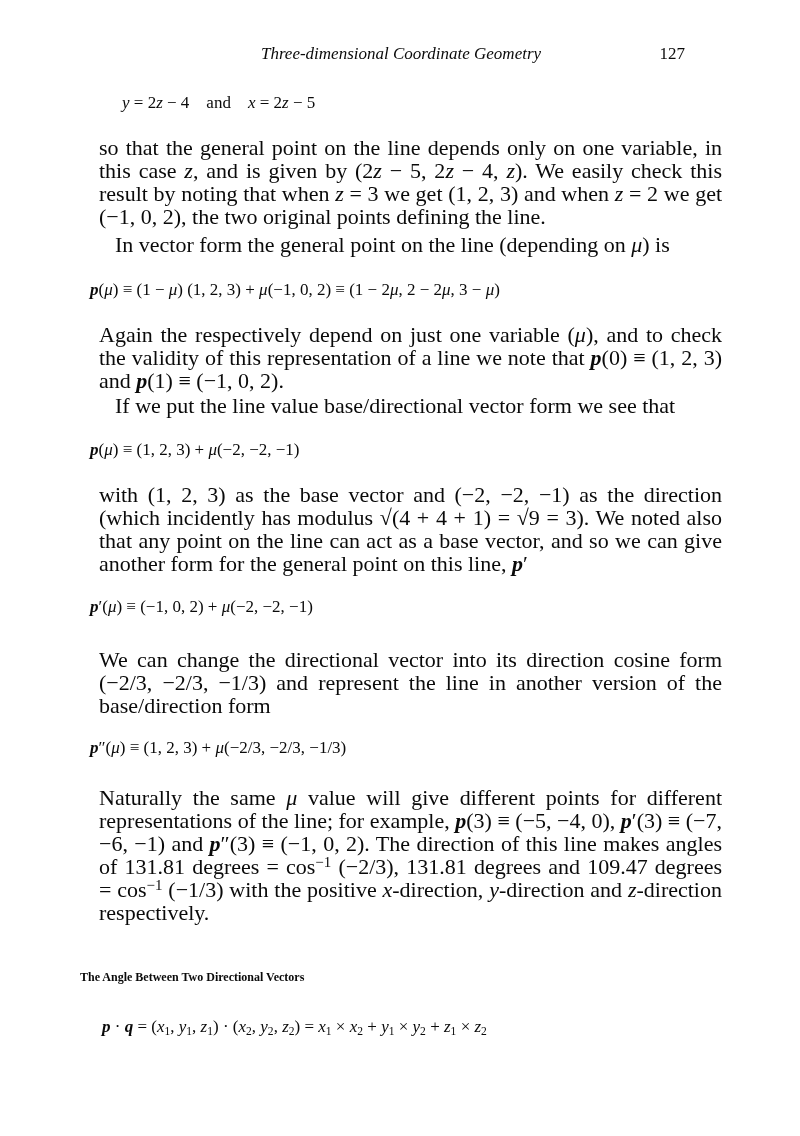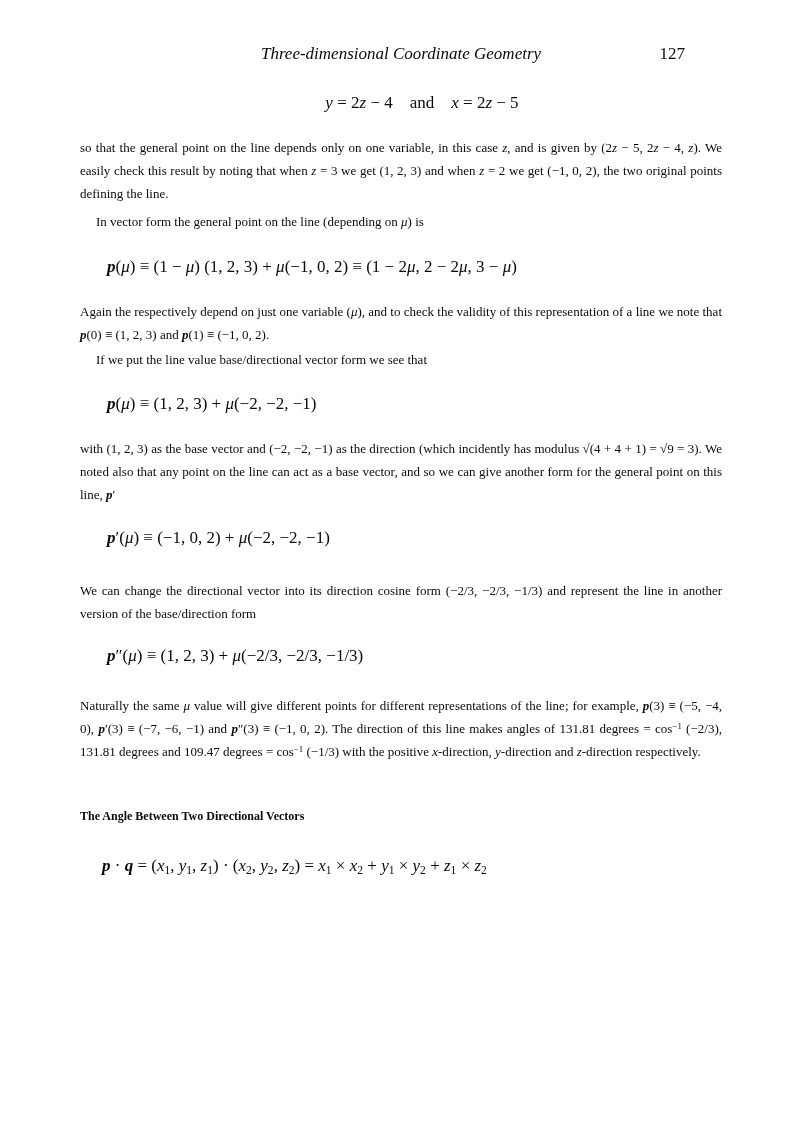--- a/index.html
+++ b/index.html
@@ -24,30 +24,31 @@
   }
   .running-title{
     display:block;text-align:center;
     font-style:italic;
   }
   .page-number{
     position:absolute;top:0;right:37px;
     font-style:normal;
   }
   .para{
-    font-size:13px;line-height:23px;
+    font-size:22px;line-height:23px;
     text-align:justify;
+    margin-left:19px;
   }
   .para.indent{ text-indent:16px; }
   .eq{
     font-size:17px;line-height:23px;
     white-space:nowrap;
   }
-  .eq.ml42{ margin-left:42px;text-align:center; }
-  .eq.ml26{ margin-left:27px; }
+  .eq.ml42{ margin-left:42px; }
+  .eq.ml26{ margin-left:10px; }
   .eq.ml22{ margin-left:22px; }
   .heading{
     font-size:12px;line-height:23px;
     font-weight:bold;
   }
   .seg-i{ font-style:italic; }
   .seg-bi{ font-weight:bold;font-style:italic; }
   .seg-sup{ font-size:0.68em;vertical-align:0.45em;line-height:0; }
   .seg-sub{ font-size:0.68em;vertical-align:-0.22em;line-height:0; }
 </style>

